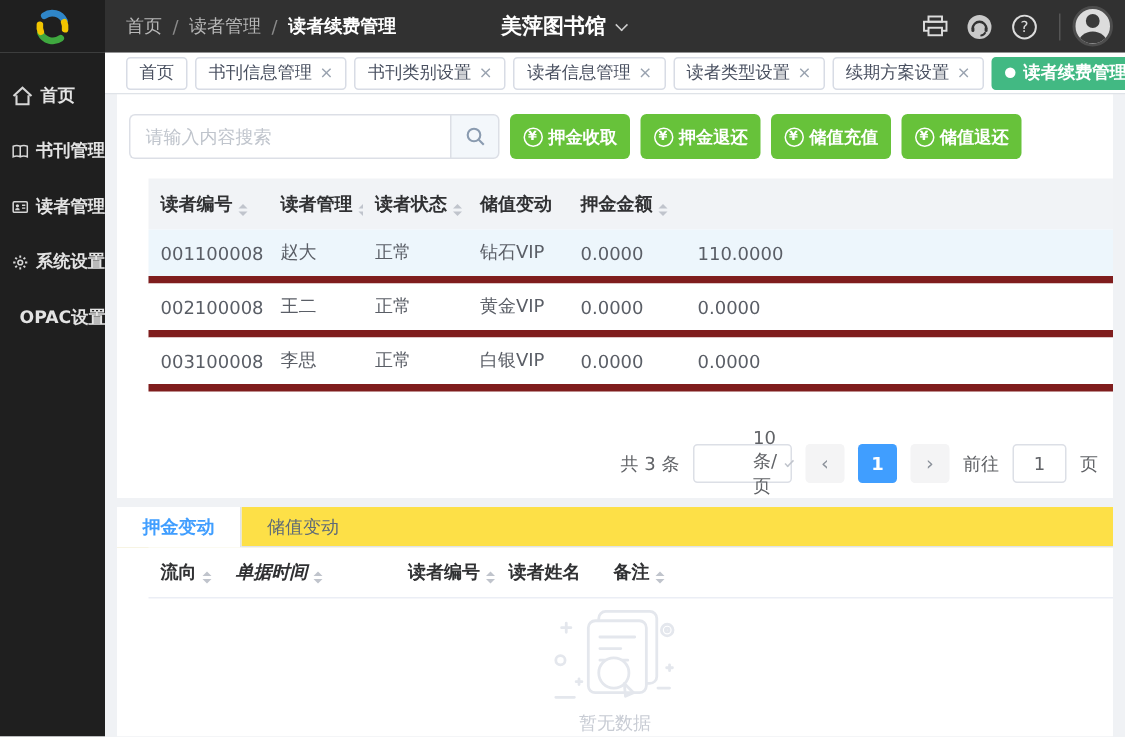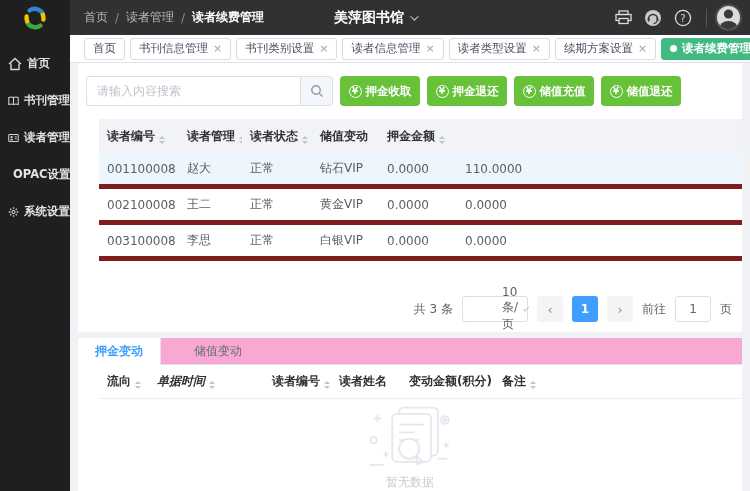--- a/index.html
+++ b/index.html
@@ -65,21 +65,21 @@
 
   
   .pager{margin-top:auto;display:flex;align-items:center;justify-content:flex-end;gap:9px;padding:0 10px 10px 0;font-size:12px;color:#606266;}
   .psel{width:66px;height:26px;border:1px solid #dcdfe6;border-radius:3px;display:flex;align-items:center;justify-content:center;gap:6px;color:#606266;cursor:pointer;background:#fff;padding-left:39px;}
   .psel .chev{border-color:#c0c4cc;transform:rotate(45deg) translateY(-1px);}
   .pbtn{width:26px;height:26px;border-radius:3px;background:#f4f4f5;color:#8a9099;display:flex;align-items:center;justify-content:center;font-size:13px;cursor:pointer;}
   .pbtn.pg{background:#409eff;color:#fff;font-weight:bold;font-size:12px;}
   .goto{width:36px;height:26px;border:1px solid #dcdfe6;border-radius:3px;text-align:center;font-size:12px;color:#606266;outline:none;}
 
   
-  .btabs{height:27px;background:#f9a8d4;border-bottom:1px solid #dfe3ea;display:flex;flex:0 0 27px;gap:16px;}
+  .btabs{height:27px;background:#fde047;border-bottom:1px solid #dfe3ea;display:flex;flex:0 0 27px;}
   .btab{padding:0 17px;display:flex;align-items:center;font-size:12px;color:#5f6b77;cursor:pointer;}
   .btab.active{background:#fff;color:#409eff;font-weight:bold;border-right:1px solid #dfe3ea;margin-bottom:-1px;}
   .bhead{height:34px;background:#fff;border-bottom:1px solid #ebeef5;color:#303133;font-weight:bold;flex:0 0 34px;}
   .emptyzone{flex:1;display:flex;flex-direction:column;align-items:center;padding-top:4px;overflow:hidden;}
   .emptytext{font-size:12px;color:#c8ccd4;margin-top:6px;}
   svg{display:block;}
 </style>
 </head>
 <body>
 
@@ -167,34 +167,34 @@
         <svg width="14" height="14" viewBox="0 0 14 14">
             <rect x="1" y="2.5" width="12" height="9" rx="1" fill="none" stroke="#d6d6d6" stroke-width="1.3"></rect>
             <circle cx="4.6" cy="6" r="1.4" fill="#d6d6d6"></circle>
             <path d="M2.6 9.8 a2 2 0 0 1 4 0" fill="#d6d6d6"></path>
             <path d="M8.5 5.5 H11.3 M8.5 8 H11.3" stroke="#d6d6d6" stroke-width="1.1"></path>
           </svg>
         <span class="lbl">读者管理</span>
       </div>
       <div class="s-item">
         <svg width="14" height="14" viewBox="0 0 14 14">
-            <circle cx="7" cy="7" r="5.7" fill="none" stroke="#d6d6d6" stroke-width="1.2"></circle>
-            <ellipse cx="7" cy="7" rx="2.6" ry="5.7" fill="none" stroke="#d6d6d6" stroke-width="1"></ellipse>
-            <path d="M1.3 7 H12.7 M2.2 4 H11.8 M2.2 10 H11.8" stroke="#d6d6d6" stroke-width="1"></path>
-          </svg>
-        <span class="lbl">OPAC设置</span>
-      </div>
-      <div class="s-item">
-        <svg width="14" height="14" viewBox="0 0 14 14">
             <circle cx="7" cy="7" r="2" fill="none" stroke="#d6d6d6" stroke-width="1.3"></circle>
             <g stroke="#d6d6d6" stroke-width="1.6">
               <path d="M7 1 V3 M7 11 V13 M1 7 H3 M11 7 H13 M2.8 2.8 L4.2 4.2 M9.8 9.8 L11.2 11.2 M11.2 2.8 L9.8 4.2 M4.2 9.8 L2.8 11.2"></path>
             </g>
           </svg>
         <span class="lbl">系统设置</span>
+      </div>
+      <div class="s-item">
+        <svg width="14" height="14" viewBox="0 0 14 14">
+            <circle cx="7" cy="7" r="5.7" fill="none" stroke="#d6d6d6" stroke-width="1.2"></circle>
+            <ellipse cx="7" cy="7" rx="2.6" ry="5.7" fill="none" stroke="#d6d6d6" stroke-width="1"></ellipse>
+            <path d="M1.3 7 H12.7 M2.2 4 H11.8 M2.2 10 H11.8" stroke="#d6d6d6" stroke-width="1"></path>
+          </svg>
+        <span class="lbl">OPAC设置</span>
       </div>
     </div>
 
     <div class="content">
 
       <div class="tagbar">
         <span class="tag">
             <span>首页</span>
           </span>
         <span class="tag">
@@ -327,21 +327,20 @@
                 </span></span>
             <span class="cell b2"><span>单据时间</span><span class="caret">
                   <i class="up"></i>
                   <i class="dn"></i>
                 </span></span>
             <span class="cell b3"><span>读者编号</span><span class="caret">
                   <i class="up"></i>
                   <i class="dn"></i>
                 </span></span>
             <span class="cell b4"><span>读者姓名</span></span>
-            <span class="cell b5"><span>变动金额(积分)</span></span>
             <span class="cell b6"><span>备注</span><span class="caret">
                   <i class="up"></i>
                   <i class="dn"></i>
                 </span></span>
           </div>
           <div class="emptyzone">
             <svg width="118" height="84" viewBox="0 0 118 84">
               <g fill="none" stroke="#e4e7ed" stroke-width="2.4" stroke-linecap="round" stroke-linejoin="round">
                 <rect x="45" y="6" width="50" height="62" rx="6"></rect>
                 <rect x="36" y="14" width="50" height="62" rx="6" fill="#fff"></rect>

